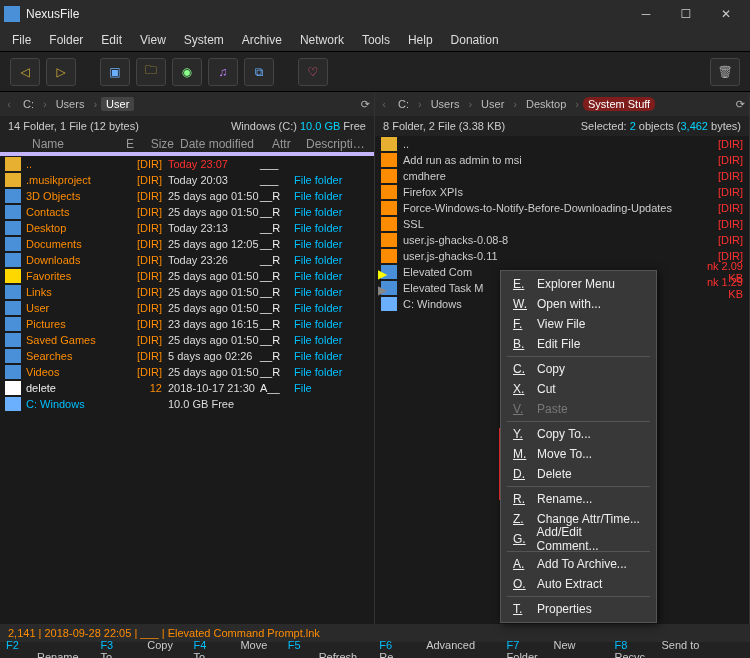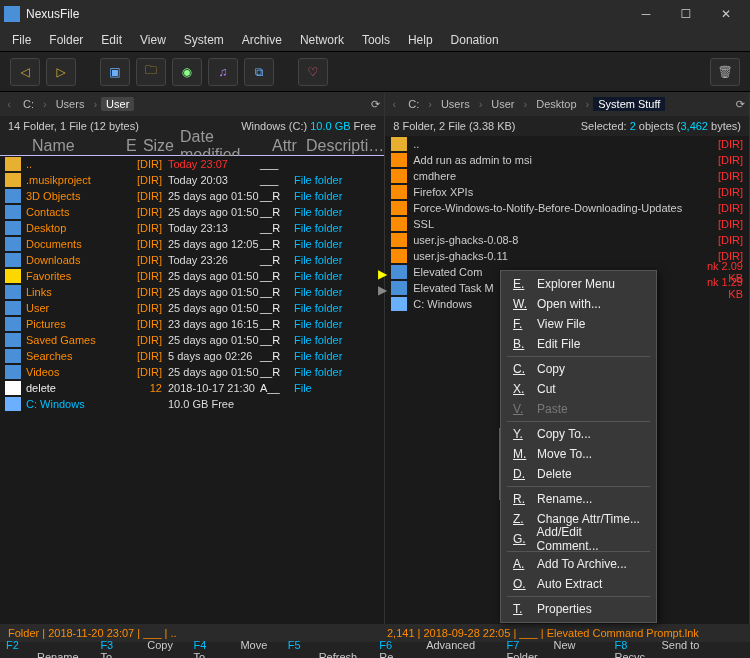--- a/index.html
+++ b/index.html
@@ -13,21 +13,21 @@
 .toolbar { height:40px; background:#222; display:flex; align-items:center; padding:0 10px; gap:6px; border-bottom:1px solid #000; }
 .tbtn { width:30px; height:28px; display:flex; align-items:center; justify-content:center; border:1px solid #444; border-radius:3px; background:#2a2a2a; }
 .tbsep { width:12px; }
 .panes { display:flex; height:532px; }
 .pane { flex:1; display:flex; flex-direction:column; border-right:1px solid #333; }
 .pathbar { height:24px; background:#2a2a2a; display:flex; align-items:center; padding:0 4px; gap:4px; font-size:11px; color:#bbb; }
 .crumb { padding:1px 5px; }
 .chev { color:#666; }
 .statusline { height:20px; background:#222; display:flex; align-items:center; padding:0 8px; font-size:11px; justify-content:space-between; }
 .statusline .cyan { color:#00d4ff; }
-.header { height:20px; background:#222; display:flex; align-items:center; border-bottom:1px solid #c4b5fd; font-size:16px; color:#999; }
+.header { height:20px; background:#222; display:flex; align-items:center; border-bottom:4px solid #c4b5fd; font-size:12px; color:#999; }
 .col-icon { width:26px; }
 .col-name { width:100px; padding-left:6px; }
 .col-e { width:12px; }
 .col-size { width:36px; text-align:right; }
 .col-date { width:92px; padding-left:6px; }
 .col-attr { width:34px; padding-left:6px; }
 .col-desc { flex:1; padding-left:6px; }
 .filelist { flex:1; overflow:hidden; background:#1a1a1a; }
 .row { height:16px; display:flex; align-items:center; font-size:11px; }
 .row .ic { width:16px; height:14px; margin:0 5px; }
@@ -284,21 +284,21 @@
     <div class="pathbar">
       <span class="arrow">‹</span>
       <span class="crumb">C:</span>
         <span class="chev">›</span>
       <span class="crumb">Users</span>
         <span class="chev">›</span>
       <span class="crumb">User</span>
         <span class="chev">›</span>
       <span class="crumb">Desktop</span>
         <span class="chev">›</span>
-      <span class="crumb" style="background:#0f172a;color:#fff;border-radius:0;">System Stuff</span>
+      <span class="crumb" style="background:#7f1d1d;color:#fff;border-radius:6px;">System Stuff</span>
       <span style="flex:1"></span>
       <span>⟳</span>
     </div>
     <div class="statusline">
       <span>8 Folder, 2 File (3.38 KB)</span>
       <span><span>Selected: </span><span class="cyan">2</span><span> objects (</span><span class="cyan">3,462</span><span> bytes)</span></span>
     </div>
     <div class="filelist" id="rightlist">
         <div class="rrow orange">
           <div class="ic folder-ic"></div>
@@ -429,21 +429,20 @@
     </div>
     <div class="cmsep"></div>
     <div class="cmitem">
       <span class="key">T.</span>
       <span>Properties</span>
     </div>
   </div>
 <div class="redbox redbox1"></div>
 
 <div class="bottombar1">
-  <div style="width:375px;">Folder  |  2018-11-20 23:07  |  ___  |  ..</div>
   <div style="flex:1;">2,141  |  2018-09-28 22:05  |  ___  |  Elevated Command Prompt.lnk</div>
 </div>
 <div class="bottombar2" id="fnbar">
     <span><span class="fn">F2</span> <span class="lbl">Rename</span></span>
     <span><span class="fn">F3</span> <span class="lbl">Copy To</span></span>
     <span><span class="fn">F4</span> <span class="lbl">Move To</span></span>
     <span><span class="fn">F5</span> <span class="lbl">Refresh</span></span>
     <span><span class="fn">F6</span> <span class="lbl">Advanced Re…</span></span>
     <span><span class="fn">F7</span> <span class="lbl">New Folder</span></span>
     <span><span class="fn">F8</span> <span class="lbl">Send to Recyc…</span></span>

